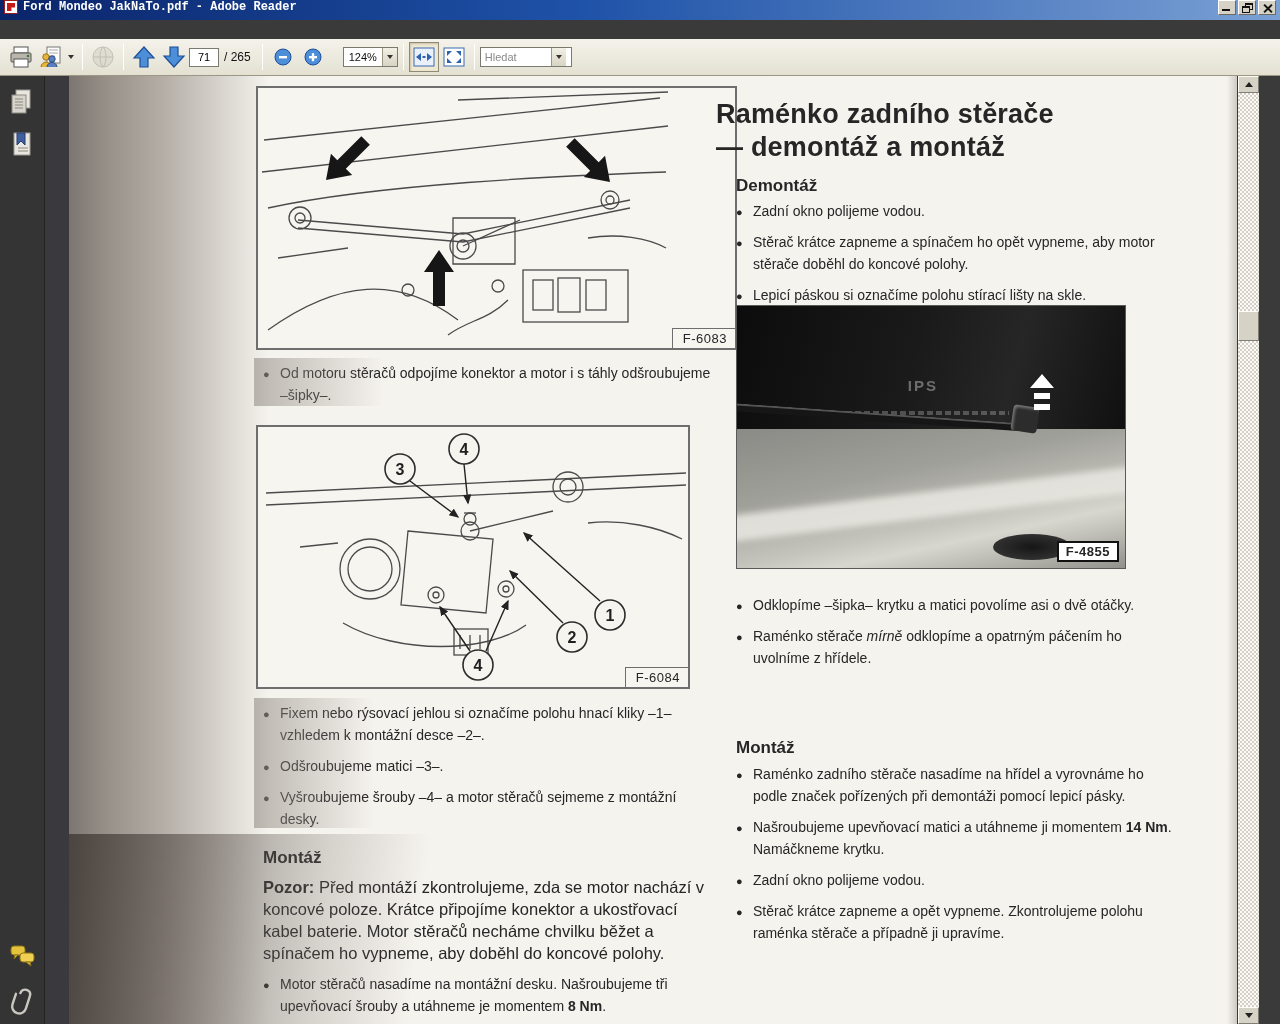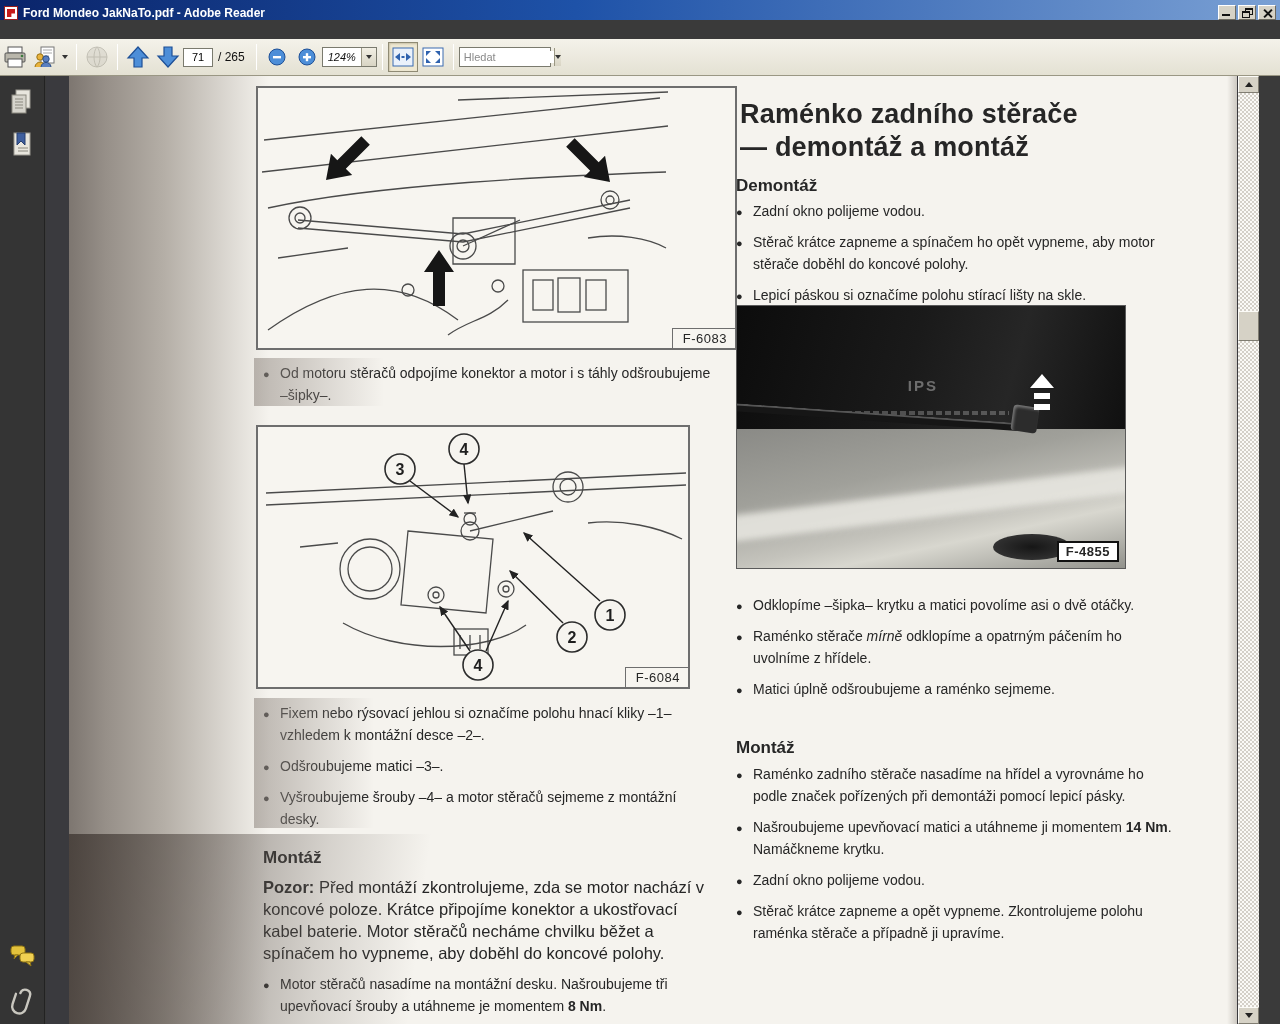--- a/index.html
+++ b/index.html
@@ -3,21 +3,21 @@
 <meta charset="utf-8">
 <style>
   * { margin:0; padding:0; box-sizing:border-box; }
   html,body { width:1280px; height:1024px; overflow:hidden; }
   body { font-family:"Liberation Sans", sans-serif; }
   #app { position:relative; width:1280px; height:1024px; background:#3a3a3a; }
 
   
   .titlebar { position:absolute; left:0; top:0; width:100%; height:20px;
     background:linear-gradient(to right,#0a246a 0%,#1e52a8 45%,#7aa0d4 100%);
-    display:flex; align-items:flex-end; padding:0 4px; }
+    display:flex; align-items:flex-start; padding:0 4px;font-family:Liberation Mono, monospace; }
   .titlebar .title { color:#fff; font-weight:bold; font-size:12px; margin-left:5px; white-space:nowrap; }
   .pdficon { width:14px; height:14px; background:#fff; border:1px solid #9b1c1c; position:relative; flex:0 0 auto; }
   .pdficon::after { content:""; position:absolute; left:2px; top:2px; width:8px; height:8px;
     background:#c61a1a; clip-path:polygon(0 0,100% 0,100% 55%,55% 55%,55% 100%,0 100%); }
   .winbtns { margin-left:auto; display:flex; gap:2px; }
   .winbtn { width:18px; height:15px; background:#d6d2c6; border:1px solid;
     border-color:#ffffff #6d6a60 #6d6a60 #ffffff; position:relative; box-shadow:0 0 0 1px #3a3a3a00; }
   .winbtn .min { position:absolute; left:3px; bottom:3px; width:8px; height:2px; background:#111; }
   .winbtn .rest1 { position:absolute; left:6px; top:2px; width:8px; height:7px; border:1px solid #111; border-top-width:2px; background:#d6d2c6; }
   .winbtn .rest2 { position:absolute; left:3px; top:5px; width:8px; height:7px; border:1px solid #111; border-top-width:2px; background:#d6d2c6; }
@@ -27,37 +27,37 @@
 
   .menubar { position:absolute; left:0; top:20px; width:100%; height:19px; background:#eeece1;
     border-bottom:1px solid #c9c5b4; display:flex; align-items:center; font-size:11px; color:#1a1a1a; }
   .menuitem { padding:2px 9px; cursor:default; }
   .menu-close { margin-left:auto; margin-right:6px; width:15px; height:14px; position:relative; }
   .menu-close::before,.menu-close::after { content:""; position:absolute; left:7px; top:2px; width:2px; height:10px; background:#222; }
   .menu-close::before { transform:rotate(45deg); } .menu-close::after { transform:rotate(-45deg); }
 
   .toolbar { position:absolute; left:0; top:39px; width:100%; height:37px;
     background:linear-gradient(#f4f2ea,#e4e1d3); border-bottom:1px solid #9a9784;
-    display:flex; align-items:center; }
+    display:flex; align-items:center; padding-left:6px; }
   .tsep { width:1px; height:26px; background:#b4b0a0; border-right:1px solid #fff; margin:0 5px; flex:0 0 auto; }
   .tbtn { height:30px; min-width:30px; display:flex; align-items:center; justify-content:center;
     border:1px solid transparent; flex:0 0 auto; padding:0 2px; }
   .tbtn.pressed { background:#efe8d2; border:1px solid #8f8a74; box-shadow:inset 1px 1px 2px #c9c2a8; }
   .tbtn.disabled { opacity:.45; }
   .drop { width:0; height:0; border-left:3px solid transparent; border-right:3px solid transparent;
     border-top:4px solid #333; margin-left:3px; }
   .pageinput { width:30px; height:19px; border:1px solid #7a7a6e; background:#fff; font-size:11px;
     text-align:center; font-family:"Liberation Sans",sans-serif; }
   .pagetotal { font-size:12px; color:#111; margin:0 6px 0 5px; white-space:nowrap; }
   .combo { height:20px; background:#fff; border:1px solid #7a7a6e; display:flex; align-items:center; }
   .combo .val { font-size:11px; padding:0 5px; color:#111; }
   .combo .cbtn { width:15px; height:100%; background:linear-gradient(#f2efe4,#d8d4c4);
     border-left:1px solid #9a9784; display:flex; align-items:center; justify-content:center; }
   .searchbox { width:92px; }
-  .searchbox input { border:0; outline:0; width:94px; font-size:11px; padding:0 4px;
+  .searchbox input { border:0; outline:0; width:70px; font-size:11px; padding:0 4px;
     font-family:"Liberation Sans",sans-serif; color:#333; }
   .searchbox input::placeholder { color:#8a8a8a; opacity:1; }
 
   
   .main { position:absolute; left:0; top:76px; width:1280px; height:948px; }
   .navpane { position:absolute; left:0; top:0; width:45px; height:100%; background:#343434;
     border-right:1px solid #222; }
   .navicon { position:absolute; left:9px; width:26px; height:30px; }
   .main .docarea { position:absolute; left:46px; top:0; width:1213px; height:100%; background:#3a3a3e; overflow:hidden; }
 
@@ -196,21 +196,21 @@
         <rect x="6" y="9" width="8" height="2.4" fill="#fff"></rect>
       </svg>
     </span>
     <span class="tbtn">
       <svg width="20" height="20" viewBox="0 0 20 20">
         <circle cx="10" cy="10" r="8" fill="#4d8ed8" stroke="#1d4f96"></circle>
         <rect x="6" y="9" width="8" height="2.4" fill="#fff"></rect>
         <rect x="8.8" y="6.2" width="2.4" height="8" fill="#fff"></rect>
       </svg>
     </span>
-    <span class="combo" style="margin-left:0;font-style:italic;">
+    <span class="combo" style="margin-left:15px;">
       <span class="val">124%</span>
       <span class="cbtn">
           <span class="drop" style="margin:0;"></span>
         </span>
     </span>
     <span class="tsep"></span>
     <span class="tbtn pressed">
       <svg width="24" height="22" viewBox="0 0 24 22">
         <rect x="2" y="2" width="20" height="18" fill="#eaf1fb" stroke="#3a6ab0"></rect>
         <polygon points="4,11 9,7 9,15" fill="#2f62ae"></polygon>
@@ -378,21 +378,21 @@
           <div class="subhead">Montáž</div>
           <div style="margin-top:8px; font-size:16.5px; line-height:22px;">
             <b>Pozor:</b><span> Před montáží zkontrolujeme, zda se motor nachází v koncové poloze. Krátce připojíme konektor a ukostřovací kabel baterie. Motor stěračů necháme chvilku běžet a spínačem ho vypneme, aby doběhl do koncové polohy.</span>
           </div>
           <div class="bullet" style="margin-top:9px;">
             <span>Motor stěračů nasadíme na montážní desku. Našroubujeme tři upevňovací šrouby a utáhneme je momentem </span><b>8 Nm</b><span>.</span>
           </div>
         </div>
         <div class="corner-shadow"></div>
 
-        <div class="docblock" style="left:671px; top:22px; width:440px;">
+        <div class="docblock" style="left:647px; top:22px; width:440px;">
           <div class="rtitle">Raménko zadního stěrače</div>
           <div class="rtitle">— demontáž a montáž</div>
         </div>
 
         <div class="docblock subhead" style="left:667px; top:100px;">Demontáž</div>
 
         <div class="docblock" style="left:667px; top:124px; width:440px;">
           <div class="bullet">Zadní okno polijeme vodou.</div>
           <div class="bullet">Stěrač krátce zapneme a spínačem ho opět vypneme, aby motor stěrače doběhl do koncové polohy.</div>
           <div class="bullet">Lepicí páskou si označíme polohu stírací lišty na skle.</div>
@@ -413,21 +413,20 @@
           </div>
           <div class="ph-cap2"></div>
           <span class="ph-label">F-4855</span>
         </div>
 
         <div class="docblock" style="left:667px; top:518px; width:444px;">
           <div class="bullet">Odklopíme –šipka– krytku a matici povolíme asi o dvě otáčky.</div>
           <div class="bullet">
             <span>Raménko stěrače </span><i>mírně</i><span> odklopíme a opatrným páčením ho uvolníme z hřídele.</span>
           </div>
-          <div class="bullet">Matici úplně odšroubujeme a raménko sejmeme.</div>
         </div>
 
         <div class="docblock subhead" style="left:667px; top:662px;">Montáž</div>
 
         <div class="docblock" style="left:667px; top:687px; width:444px;">
           <div class="bullet">Raménko zadního stěrače nasadíme na hřídel a vyrovnáme ho podle značek pořízených při demontáži pomocí lepicí pásky.</div>
           <div class="bullet">
             <span>Našroubujeme upevňovací matici a utáhneme ji momentem </span><b>14 Nm</b><span>. Namáčkneme krytku.</span>
           </div>
           <div class="bullet">Zadní okno polijeme vodou.</div>

